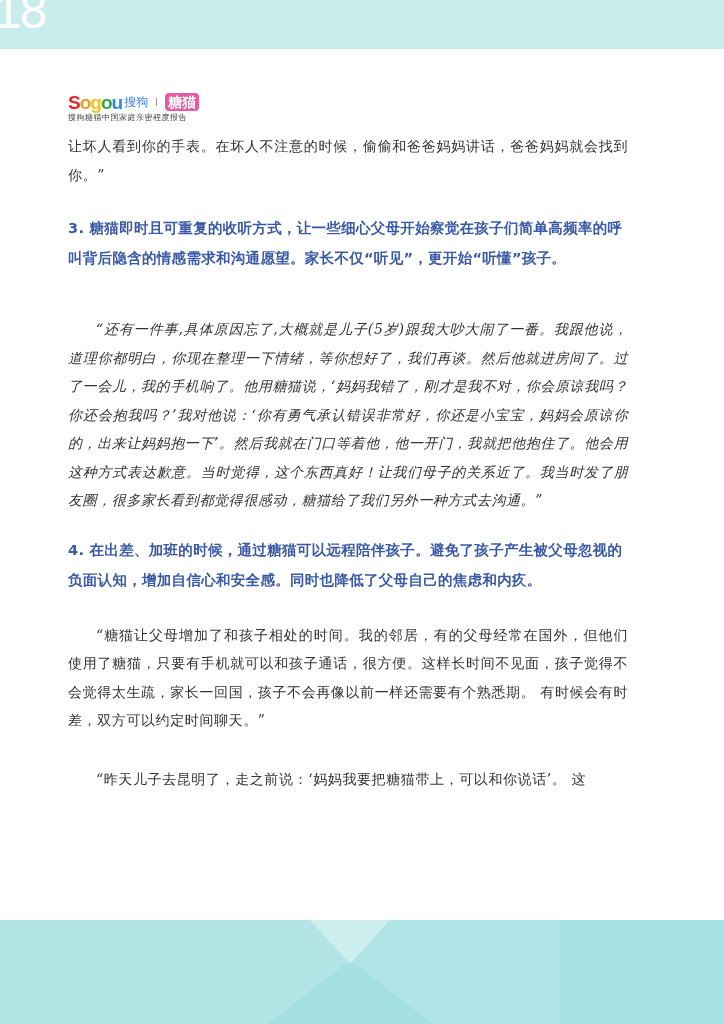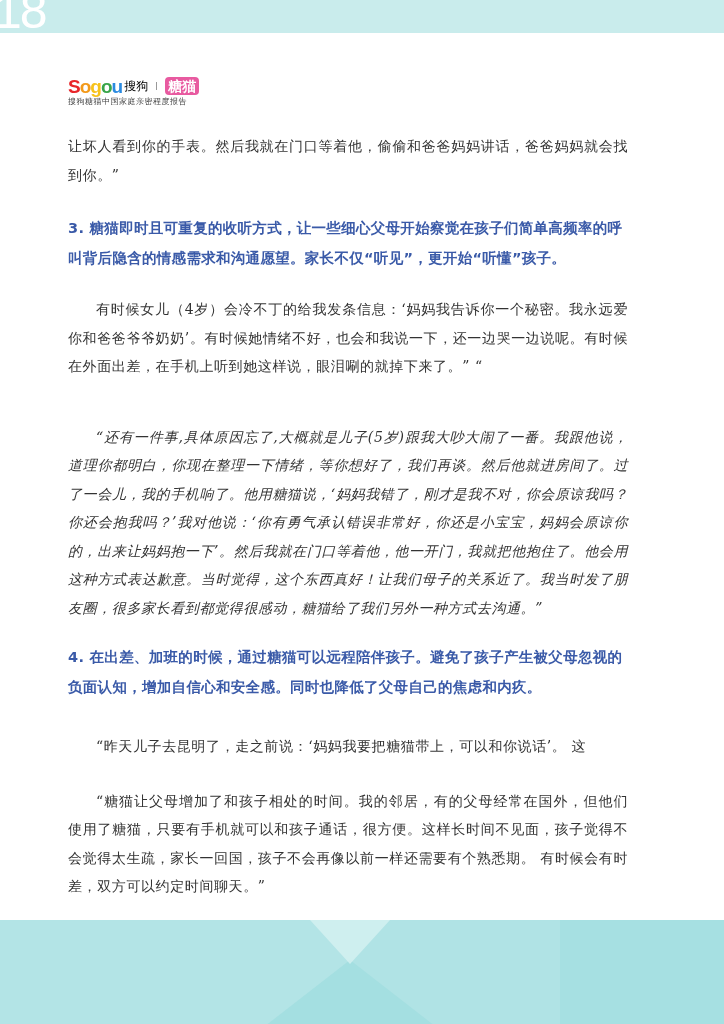--- a/index.html
+++ b/index.html
@@ -11,59 +11,59 @@
   }
   body {
     position: relative;
     font-family: "DejaVu Serif", "Liberation Serif", serif;
     color: #333333;
   }
   .top-band {
     position: absolute;
     left: 0; top: 0;
     width: 724px;
-    height: 33px;
+    height: 49px;
     background: #c9ecec;
   }
   .page-number {
     position: absolute;
     left: -6px;
     top: -14px;
     font-family: "Liberation Sans", "DejaVu Sans", sans-serif;
     font-size: 50px;
     font-weight: 300;
     color: #ffffff;
     letter-spacing: -2px;
     line-height: 1;
   }
   .brand {
     position: absolute;
     left: 68px;
-    top: 76px;
+    top: 92px;
   }
   .brand-row {
     display: flex;
     align-items: center;
     height: 20px;
   }
   .sogou-logo {
     font-family: "Liberation Sans", "DejaVu Sans", sans-serif;
     font-weight: bold;
     font-size: 19px;
     letter-spacing: -1px;
     line-height: 1;
   }
   .sogou-logo .l1 { color: #e8262a; }
   .sogou-logo .l2 { color: #f39a1a; }
   .sogou-logo .l3 { color: #f7c21a; }
   .sogou-logo .l4 { color: #3aa54a; }
   .sogou-logo .l5 { color: #2a8ae0; }
   .sogou-cn {
     font-family: "DejaVu Sans", sans-serif;
-    color: #000000;
+    color: #3b82f6;
     font-size: 12px;
     margin-left: 2px;
   }
   .brand-divider {
     width: 1px;
     height: 8px;
     background: #999;
     margin: 0 8px;
   }
   .tangmao-logo {
@@ -159,33 +159,32 @@
       <span class="l1">S</span><span class="l2">o</span><span class="l3">g</span><span class="l4">o</span><span class="l5">u</span>
     </span>
     <span class="sogou-cn">搜狗</span>
     <span class="brand-divider"></span>
     <span class="tangmao-logo">糖猫</span>
   </div>
   <div class="brand-subtitle">搜狗糖猫中国家庭亲密程度报告</div>
 </div>
 
 <div class="content">
-  <p class="para">让坏人看到你的手表。然后我就在门口等着他，偷偷和爸爸妈妈讲话，爸爸妈妈就会找到你。”</p>
+  <p class="para">让坏人看到你的手表。在坏人不注意的时候，偷偷和爸爸妈妈讲话，爸爸妈妈就会找到你。”</p>
 
   <h3 class="heading" style="margin-top:24px;">3. 糖猫即时且可重复的收听方式，让一些细心父母开始察觉在孩子们简单高频率的呼叫背后隐含的情感需求和沟通愿望。家长不仅“听见”，更开始“听懂”孩子。</h3>
 
-  <p class="para indent" style="margin-top:22px;">有时候女儿（4岁）会冷不丁的给我发条信息：‘妈妈我告诉你一个秘密。我永远爱你和爸爸爷爷奶奶’。有时候她情绪不好，也会和我说一下，还一边哭一边说呢。有时候在外面出差，在手机上听到她这样说，眼泪唰的就掉下来了。” “</p>
 
   <p class="para indent" style="margin-top:42px;font-style:italic;">“还有一件事,具体原因忘了,大概就是儿子(5岁)跟我大吵大闹了一番。我跟他说，道理你都明白，你现在整理一下情绪，等你想好了，我们再谈。然后他就进房间了。过了一会儿，我的手机响了。他用糖猫说，‘妈妈我错了，刚才是我不对，你会原谅我吗？你还会抱我吗？’我对他说：‘你有勇气承认错误非常好，你还是小宝宝，妈妈会原谅你的，出来让妈妈抱一下’。然后我就在门口等着他，他一开门，我就把他抱住了。他会用这种方式表达歉意。当时觉得，这个东西真好！让我们母子的关系近了。我当时发了朋友圈，很多家长看到都觉得很感动，糖猫给了我们另外一种方式去沟通。”</p>
 
   <h3 class="heading" style="margin-top:20px;">4. 在出差、加班的时候，通过糖猫可以远程陪伴孩子。避免了孩子产生被父母忽视的负面认知，增加自信心和安全感。同时也降低了父母自己的焦虑和内疚。</h3>
 
+  <p class="para indent" style="margin-top:26px;">“糖猫让父母增加了和孩子相处的时间。我的邻居，有的父母经常在国外，但他们使用了糖猫，只要有手机就可以和孩子通话，很方便。这样长时间不见面，孩子觉得不会觉得太生疏，家长一回国，孩子不会再像以前一样还需要有个熟悉期。 有时候会有时差，双方可以约定时间聊天。”</p>
+
   <p class="para indent" style="margin-top:30px;">“昨天儿子去昆明了，走之前说：‘妈妈我要把糖猫带上，可以和你说话’。 这</p>
-
-  <p class="para indent" style="margin-top:26px;">“糖猫让父母增加了和孩子相处的时间。我的邻居，有的父母经常在国外，但他们使用了糖猫，只要有手机就可以和孩子通话，很方便。这样长时间不见面，孩子觉得不会觉得太生疏，家长一回国，孩子不会再像以前一样还需要有个熟悉期。 有时候会有时差，双方可以约定时间聊天。”</p>
 </div>
 
 <div class="bottom-band">
   <div class="shape-d"></div>
   <div class="shape-c"></div>
   <div class="shape-b"></div>
   <div class="shape-a"></div>
 </div>
 
 </body></html>

